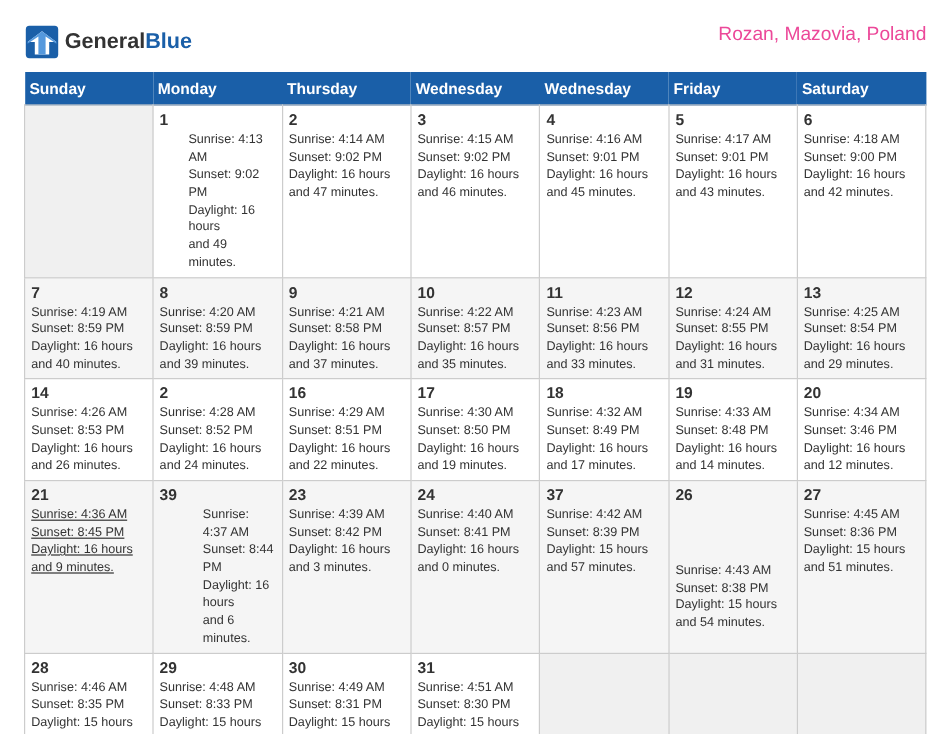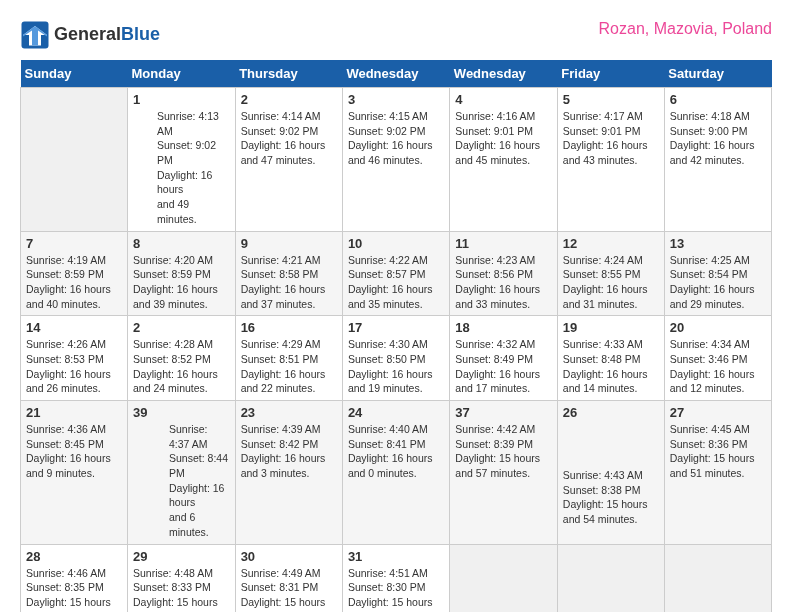--- a/index.html
+++ b/index.html
@@ -271,21 +271,21 @@
           <div class="day-number">20</div>
           <div class="day-info" style="white-space: pre-line;">Sunrise: 4:34 AM
 Sunset: 3:46 PM
 Daylight: 16 hours
 and 12 minutes.</div>
         </td>
       </tr>
       <tr>
         <td>
           <div class="day-number">21</div>
-          <div class="day-info" style="white-space: pre-line;">Sunrise: 4:36 AM
+          <div class="day-info" style="white-space: pre-line; text-decoration: underline;">Sunrise: 4:36 AM
 Sunset: 8:45 PM
 Daylight: 16 hours
 and 9 minutes.</div>
         </td>
         <td>
           <div class="day-number">39</div>
           <div class="day-info" style="white-space: pre-line; margin-left: 36px;">Sunrise: 4:37 AM
 Sunset: 8:44 PM
 Daylight: 16 hours
 and 6 minutes.</div>

